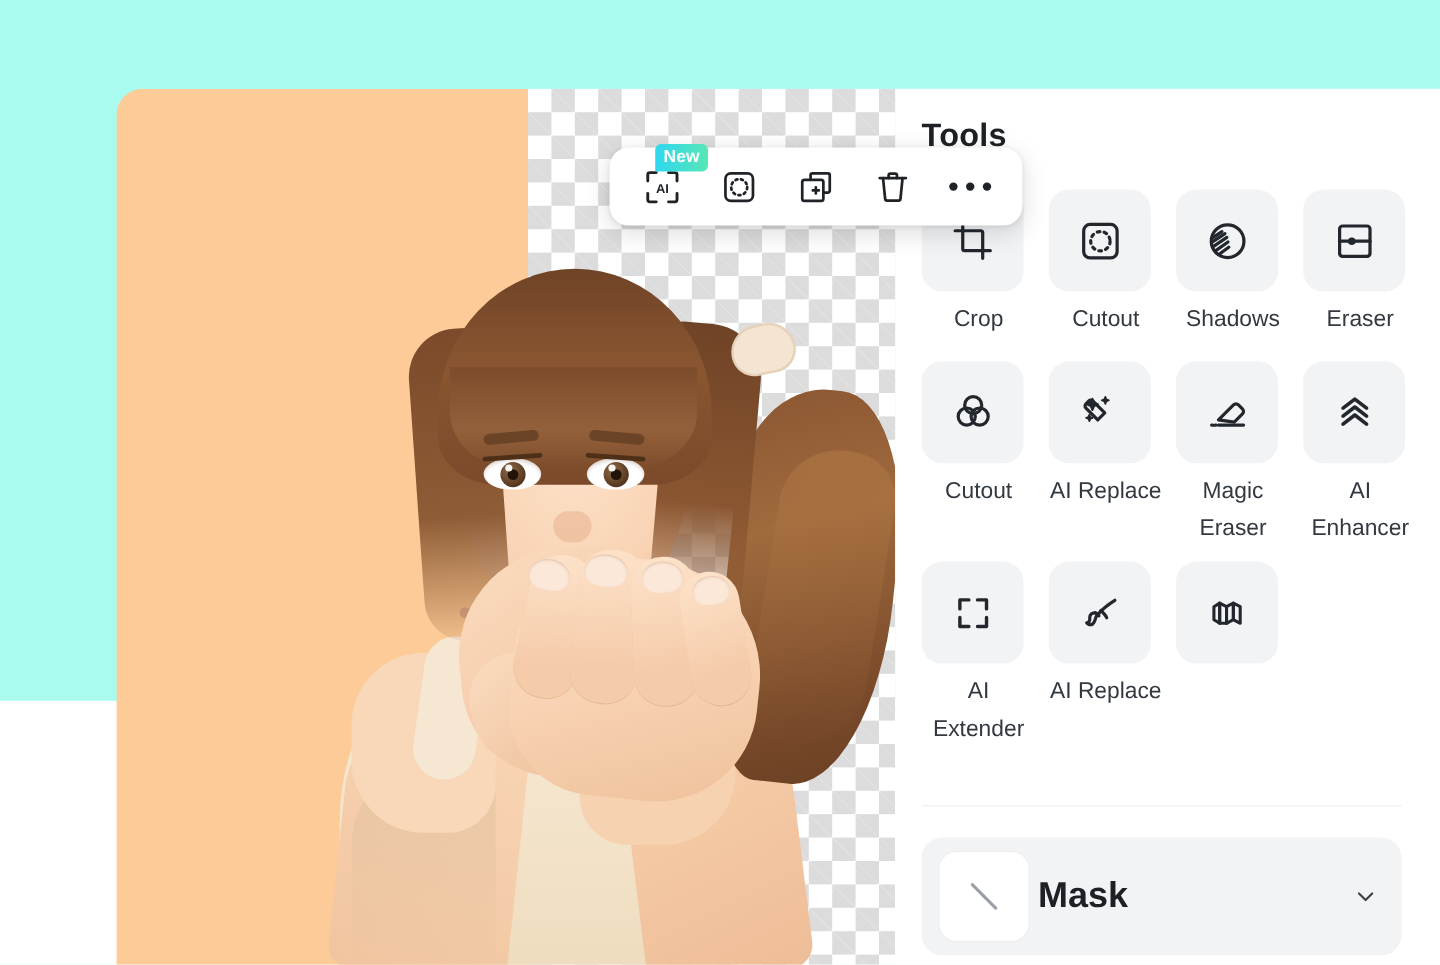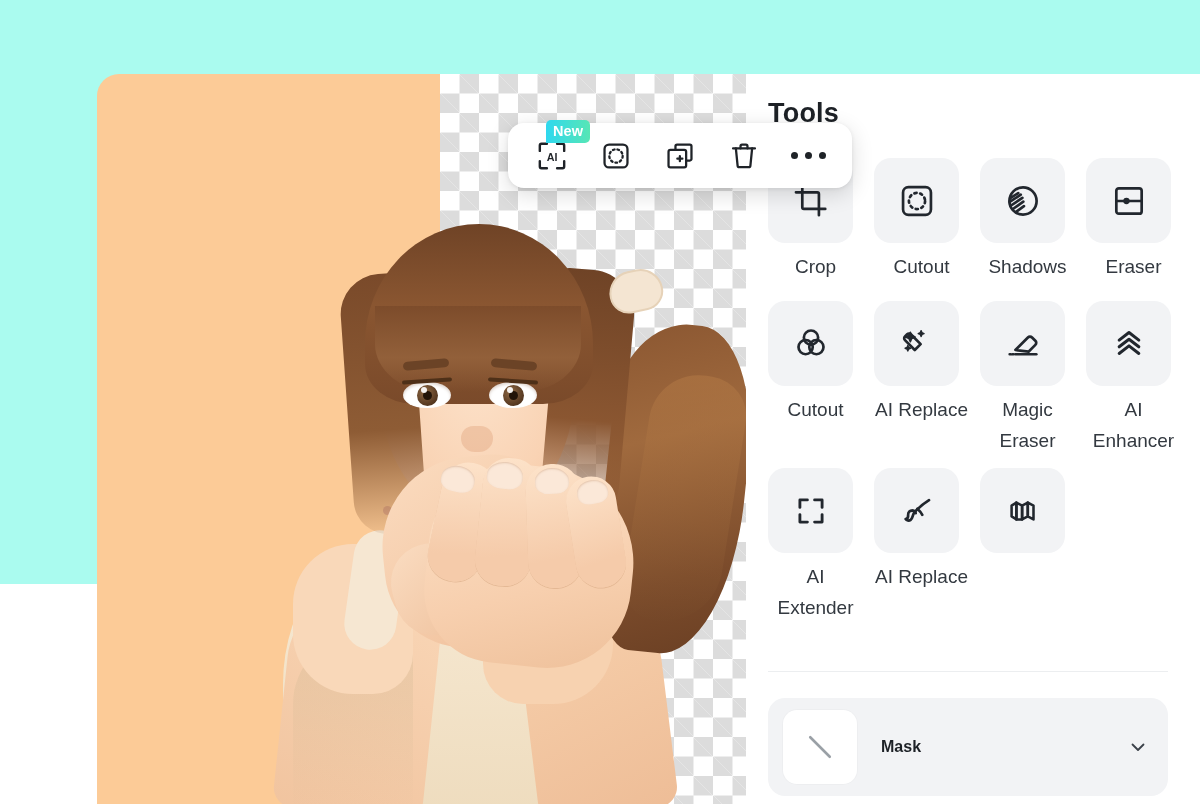--- a/index.html
+++ b/index.html
@@ -336,22 +336,22 @@
   }
   #mask-thumb {
     width: 74px; height: 74px;
     background: #ffffff;
     border-radius: 14px;
     display: flex; align-items: center; justify-content: center;
     flex: none;
     box-shadow: 0 0 0 1px rgba(0,0,0,.02);
   }
   #mask-label {
-    margin-left: 24px;
-    font-size: 16px;
+    margin-left: 8px;
+    font-size: 30px;
     font-weight: bold;
     color: #1d2126;
     flex: 1;
   }
 </style>
 </head>
 <body>
 
 <div id="app">
 

